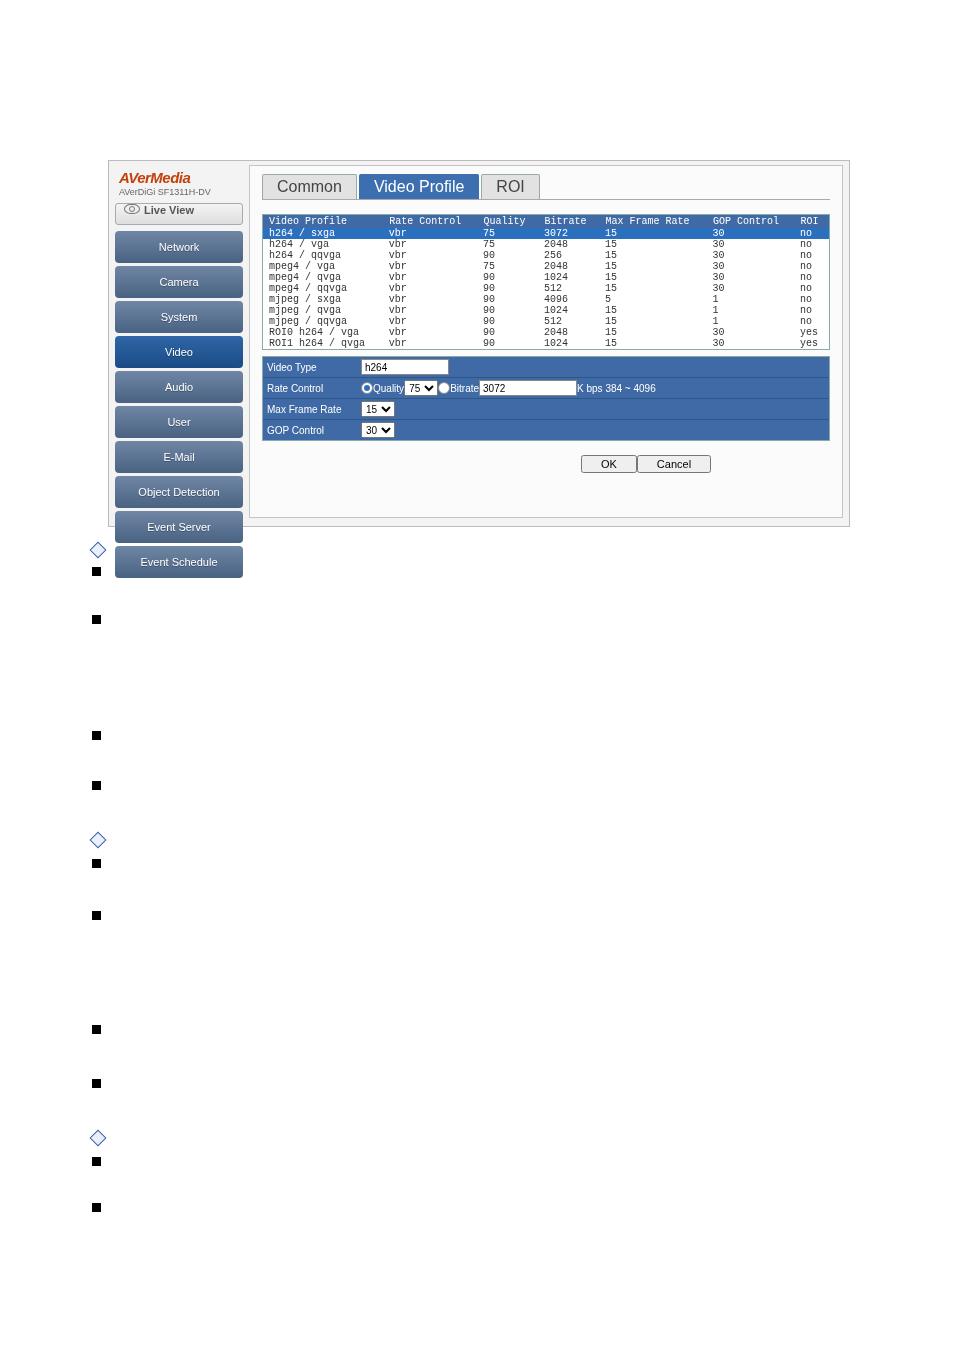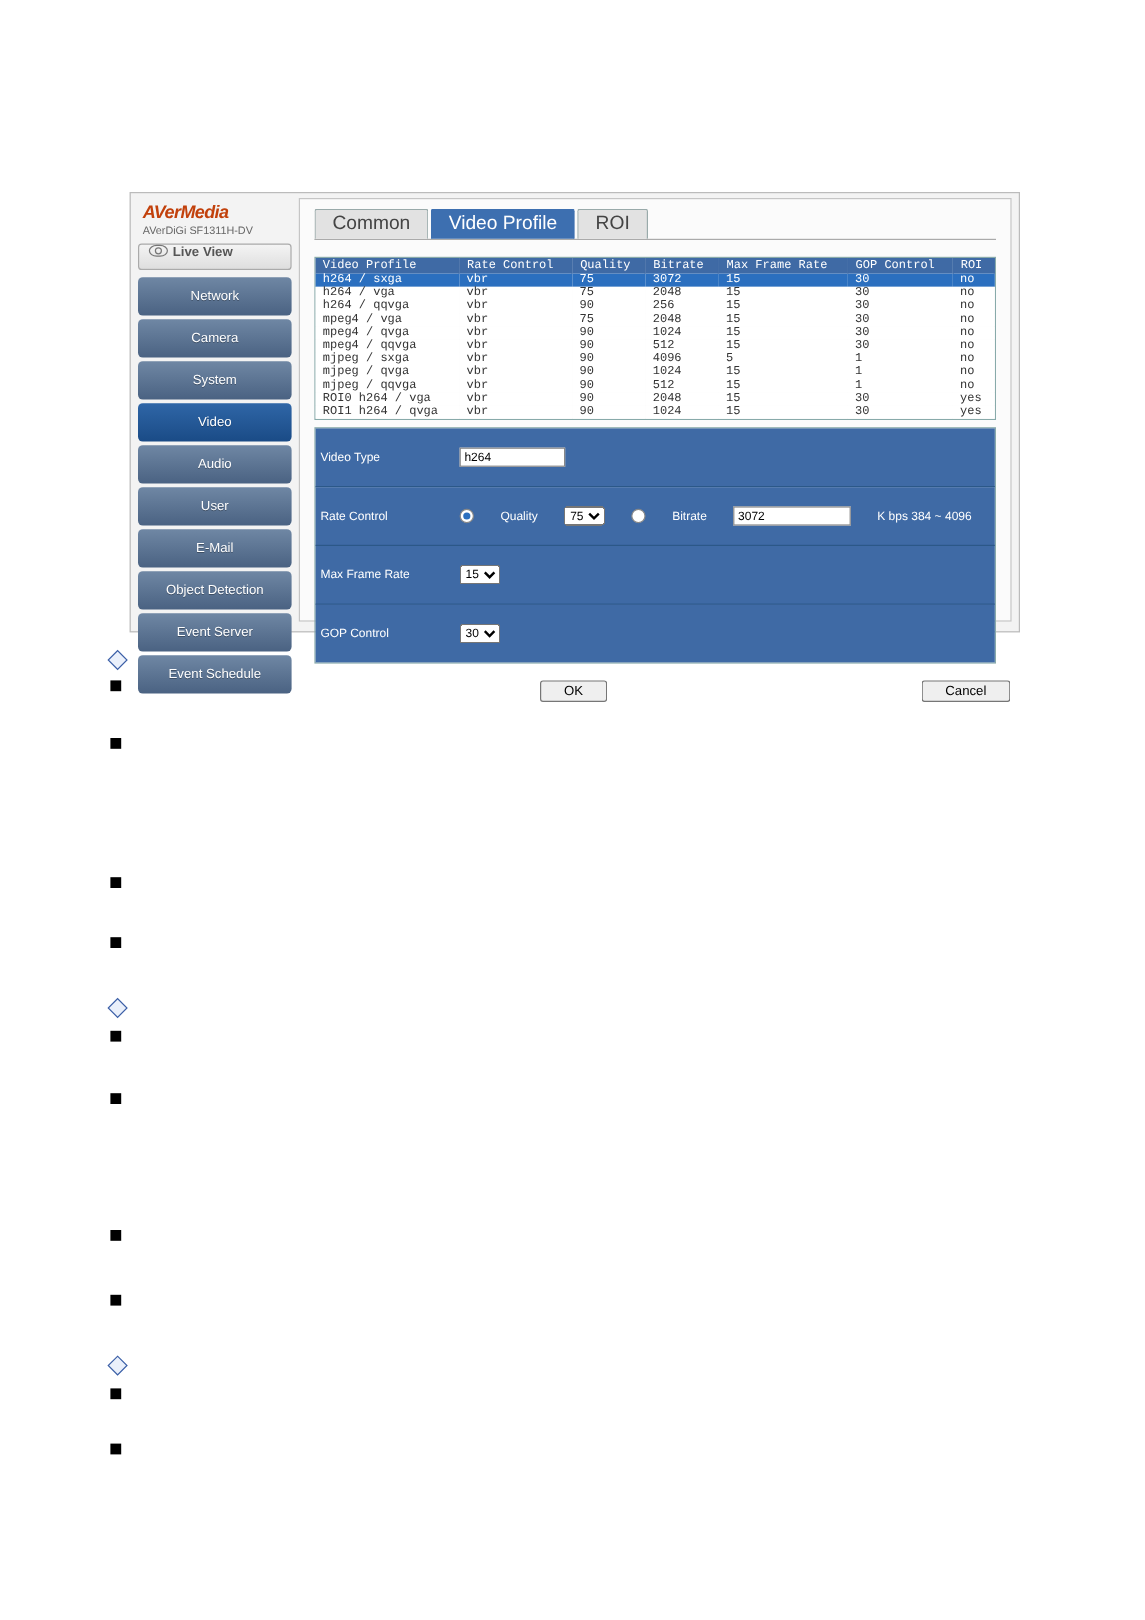--- a/index.html
+++ b/index.html
@@ -15,28 +15,28 @@
 .tabs{display:flex;gap:0;margin:8px 0 0 12px}
 .tab{font-size:16px;padding:3px 14px;border:1px solid #9aa;border-bottom:none;background:#e2e2e2;color:#444;border-radius:2px 2px 0 0;margin-right:2px}
 .tab.active{background:#3d6fb0;color:#fff;border-color:#3d6fb0}
 .tabline{border-top:1px solid #aaa;margin:0 12px}
 .table-wrap{margin:14px 12px 0 12px;border:1px solid #8aa}
 .tbl{width:100%;border-collapse:collapse;font-family:"Courier New",monospace;font-size:10px}
 .tbl th{background:#3f6aa5;color:#fff;font-weight:400;text-align:left;padding:1px 6px;border-right:1px solid #3f6aa5}
 .tbl td{padding:0 6px;color:#333;background:#fff}
 .tbl tr.sel td{background:#2b6fbf;color:#fff}
 .form{margin:6px 12px 0 12px;border:1px solid #8aa}
-.form-row{display:flex;align-items:center;background:#3f6aa5;color:#fff;font-size:10px;border-bottom:1px solid #2c5888;padding:16px 4px;gap:22px}
+.form-row{display:flex;align-items:center;background:#3f6aa5;color:#fff;font-size:10px;border-bottom:1px solid #2c5888;padding:2px 4px;gap:0}
 .form-row:last-child{border-bottom:none}
 .form-row .lbl{width:94px}
 .form-row .val{background:#fff;color:#000;border:1px solid #888;height:14px;padding:0 3px;display:flex;align-items:center;min-width:60px}
 .form-row select{font-size:10px;height:16px}
 .radio-dot{width:10px;height:10px;border-radius:50%;border:1px solid #888;background:#fff;display:inline-block;position:relative}
 .radio-dot.on::after{content:"";position:absolute;inset:2px;background:#2b6fbf;border-radius:50%}
-.footer-btns{display:flex;gap:0;justify-content:space-between;margin:14px 0 0 200px}
+.footer-btns{display:flex;gap:0;justify-content:center;margin:14px 0 0 200px}
 .footer-btns button{font-size:11px;padding:1px 18px}
 .annots{position:absolute;left:92px;font-size:12px;color:#000}
 .diamond{display:inline-block;width:10px;height:10px;transform:rotate(45deg);border:1px solid #3b5fa6;background:#eaf0fb;margin-right:6px;position:relative;top:0}
 .sq{display:inline-block;width:9px;height:9px;background:#000;margin-right:6px;position:relative;top:1px}
 .eye{width:14px;height:8px;border:1px solid #777;border-radius:50%/60%;display:inline-block;position:relative}
 .eye::after{content:"";position:absolute;left:4px;top:1px;width:4px;height:4px;border:1px solid #777;border-radius:50%}
 </style>
 </head>
 <body>
 

